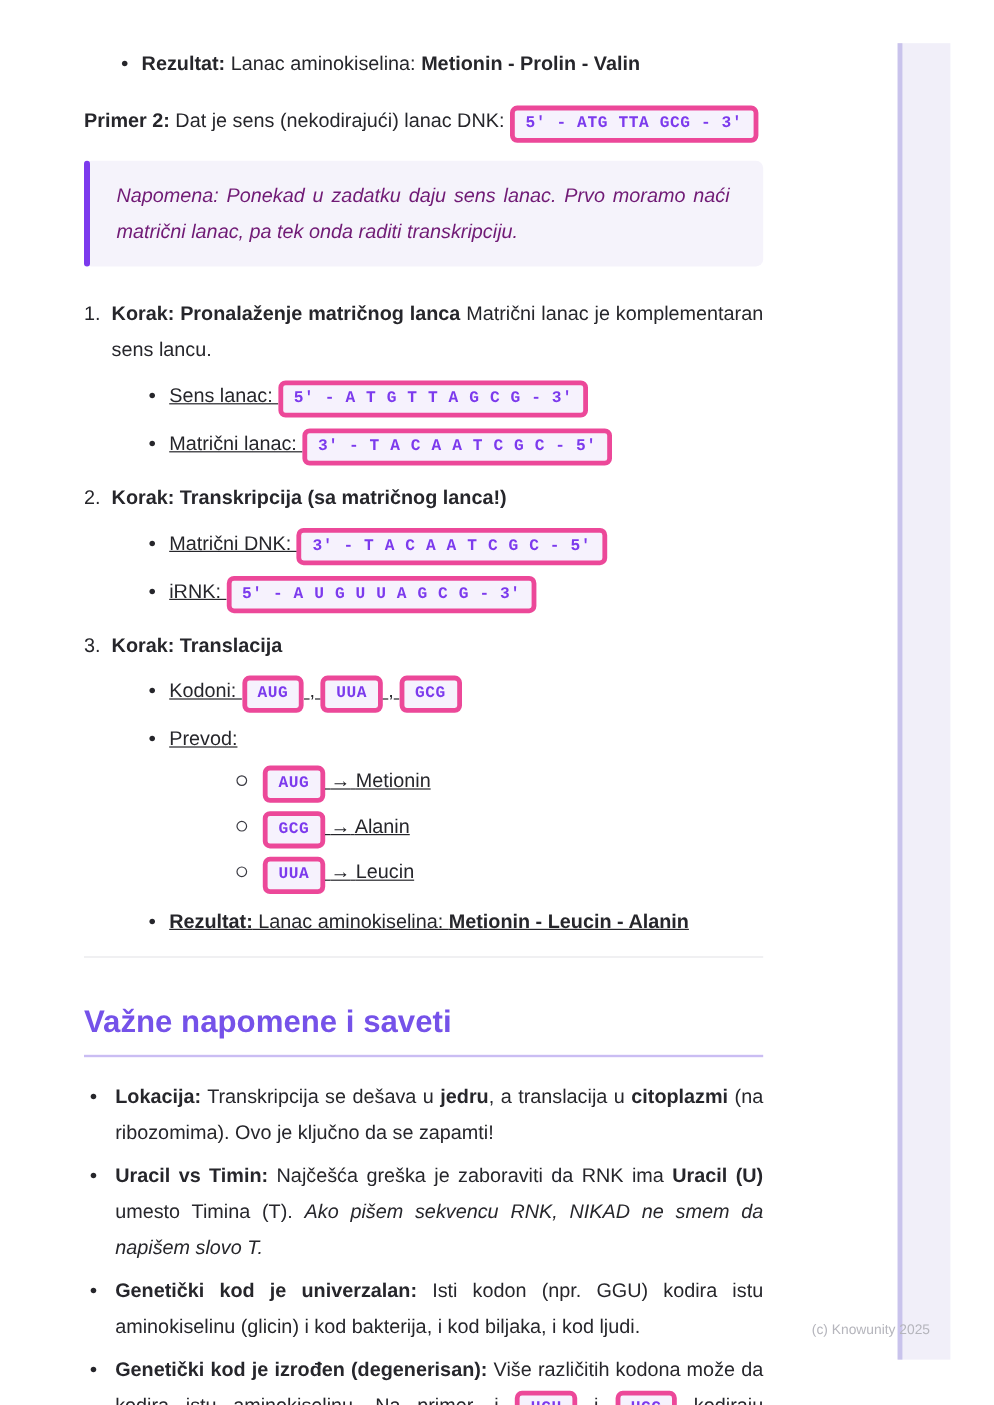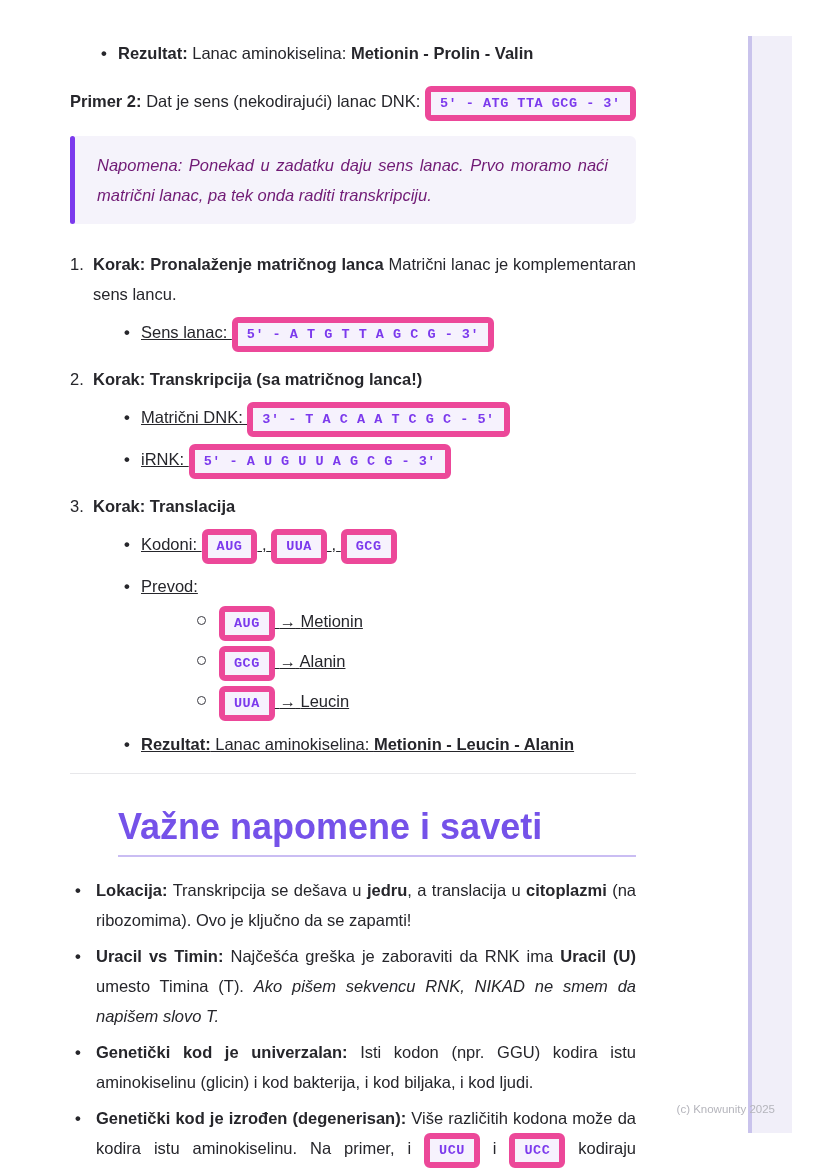--- a/index.html
+++ b/index.html
@@ -20,21 +20,21 @@
 
   
   .code {
     display:inline-block;
     font-family:"Liberation Mono", monospace;
     font-weight:700;
     font-size:13.5px;
     letter-spacing:0.5px;
     color:#7c3aed;
     background:#f6f2fd;
-    border:6px solid #ec4899;
+    border:4px solid #ec4899;
     border-radius:6px;
     padding:1px 9px;
     line-height:21px;
     white-space:nowrap;
     vertical-align:baseline;
   }
 
   
   ul.bullets { list-style:none; }
   ul.bullets > li { position:relative; padding-left:48px; }
@@ -81,26 +81,25 @@
     border:1.5px solid #3a3a42;
   }
   .result-li { margin-top:8px !important; }
 
   .divider {
     border:none; height:1px; background:#e7e7ea; margin-top:14px;
   }
 
   h1.section-heading {
     margin-top:34px;
-    font-size:36px; line-height:38px; font-weight:700;
+    font-size:26px; line-height:38px; font-weight:700;
     color:#7552e9;
     padding-bottom:9px;
     border-bottom:2px solid #cabdf3;
     text-align:left;
-    margin-left:48px;
   }
   ul.tips { margin-top:18px; list-style:none; }
   ul.tips > li { position:relative; padding-left:26px; margin-top:6px; }
   ul.tips > li::before {
     content:"\2022";
     position:absolute; left:5px; top:0;
     font-weight:700; color:#26262b;
   }
 
   
@@ -141,20 +140,23 @@
     <div class="steps">
 
       <div class="step">
         <span class="step-num">1.</span>
         <div>
           <b>Korak: Pronalaženje matričnog lanca</b><span> Matrični lanac je komplementaran sens lancu.</span>
         </div>
         <ul class="bullets">
           <li>
             <span>Sens lanac: </span><span class="code">5' - A T G T T A G C G - 3'</span>
+          </li>
+          <li>
+            <span>Matrični lanac: </span><span class="code">3' - T A C A A T C G C - 5'</span>
           </li>
         </ul>
       </div>
 
       <div class="step">
         <span class="step-num">2.</span>
         <div>
           <b>Korak: Transkripcija (sa matričnog lanca!)</b>
         </div>
         <ul class="bullets">

